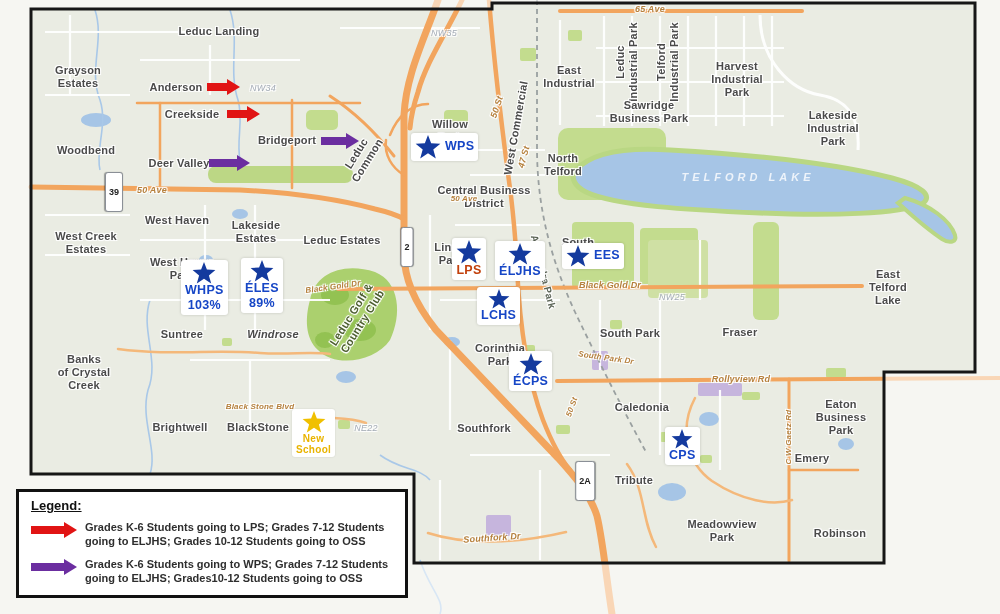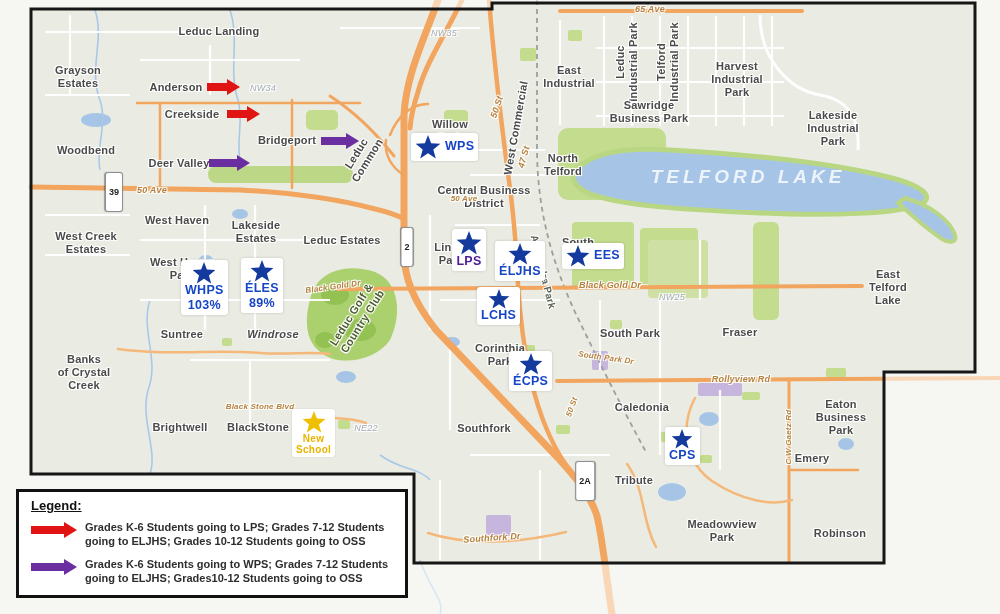--- a/index.html
+++ b/index.html
@@ -5,21 +5,21 @@
   html,body{margin:0;padding:0;background:#ffffff;font-family:"Liberation Sans",sans-serif;}
   #map{position:relative;width:1000px;height:614px;background:#eaece3;overflow:hidden;}
   #base{position:absolute;left:0;top:0;}
   #labels,#schools,#arrows,#shields{position:absolute;left:0;top:0;width:100%;height:100%;pointer-events:none;}
   .map-label{position:absolute;font-weight:700;color:#4a4a4a;font-size:11px;line-height:1.18;text-align:center;
     white-space:pre-line;letter-spacing:.2px;
     text-shadow:-1px -1px 0 rgba(255,255,255,.9),1px -1px 0 rgba(255,255,255,.9),-1px 1px 0 rgba(255,255,255,.9),1px 1px 0 rgba(255,255,255,.9),0 0 3px rgba(255,255,255,.95);}
   .road{font-size:9px;font-style:italic;color:#b5803d;font-weight:700;}
   .road-sm{font-size:8px;}
   .grid{font-size:9px;font-style:italic;color:#a3abb6;font-weight:400;}
-  .lake-label{font-size:19px;color:#edf3fa;letter-spacing:4px;font-weight:700;font-style:italic;text-shadow:none;}
+  .lake-label{font-size:11px;color:#edf3fa;letter-spacing:4px;font-weight:700;font-style:italic;text-shadow:none;}
   .golf{color:#4d5f30;font-size:11px;}
   .park-rot{color:#5b6456;font-size:10px;font-weight:700;}
   .school{position:absolute;background:#ffffff;border-radius:3px;padding:2px 4px;display:flex;flex-direction:column;
     align-items:center;font-weight:700;font-size:12.5px;line-height:1.1;letter-spacing:.3px;
     box-shadow:0 0 3px rgba(0,0,0,.18);}
   .school .lbl{white-space:pre-line;text-align:center;}
   .school .pct{margin-top:1px;}
   .school.star-left{flex-direction:row;gap:4px;align-items:center;}
   .school .row{display:flex;gap:3px;align-items:center;}
   .school.star-right .pct{align-self:flex-start;padding-left:3px;}
@@ -297,21 +297,21 @@
         <div class="lbl">WHPS</div>
         <div class="pct">103%</div>
       </div>
       <div class="school col" style="left: 241px; top: 258px; color: rgb(22, 70, 198);">
         <svg viewBox="0 0 24 22" width="24" height="22">
           <polygon points="12,0 14.9,7.6 23.4,7.9 16.9,13.4 19.2,21.5 12,16.8 4.8,21.5 7.1,13.4 0.6,7.9 9.1,7.6" fill="#143a9e"></polygon>
         </svg>
         <div class="lbl">ÉLES</div>
         <div class="pct">89%</div>
       </div>
-      <div class="school col" style="left: 452px; top: 229px; color: #4c1d95;">
+      <div class="school col" style="left: 452px; top: 238px; color: #c2410c;">
         <svg viewBox="0 0 24 22" width="26" height="24">
           <polygon points="12,0 14.9,7.6 23.4,7.9 16.9,13.4 19.2,21.5 12,16.8 4.8,21.5 7.1,13.4 0.6,7.9 9.1,7.6" fill="#143a9e"></polygon>
         </svg>
         <div class="lbl">LPS</div>
       </div>
       <div class="school col" style="left: 495px; top: 241px; color: rgb(22, 70, 198);">
         <svg viewBox="0 0 24 22" width="24" height="22">
           <polygon points="12,0 14.9,7.6 23.4,7.9 16.9,13.4 19.2,21.5 12,16.8 4.8,21.5 7.1,13.4 0.6,7.9 9.1,7.6" fill="#143a9e"></polygon>
         </svg>
         <div class="lbl">ÉLJHS</div>

